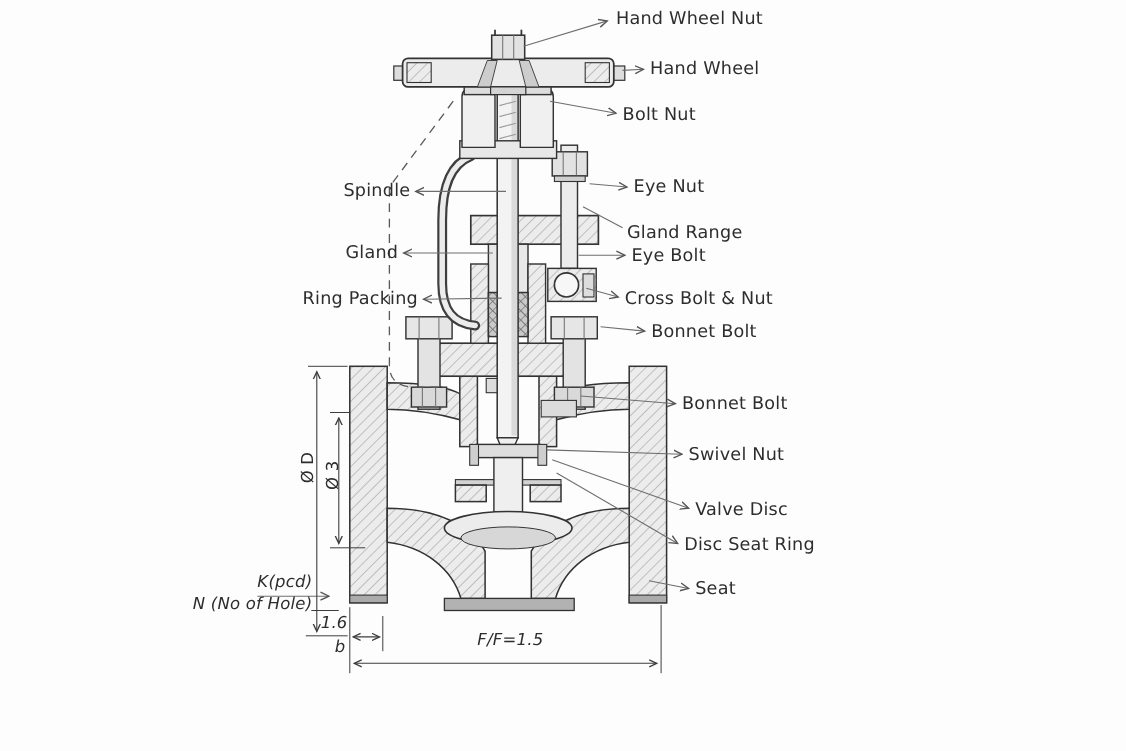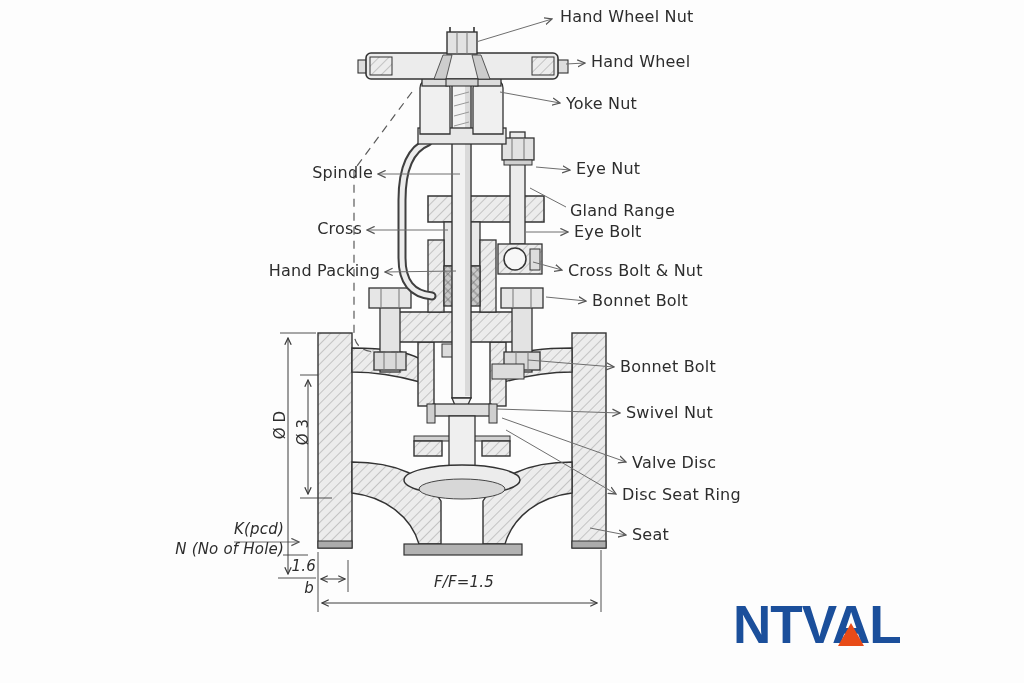--- a/index.html
+++ b/index.html
@@ -212,42 +212,38 @@
       <line x1="308" y1="380" x2="308" y2="494" marker-start="url(#arD)" marker-end="url(#arD)"></line>
 
       <line x1="321" y1="579" x2="345" y2="579" marker-start="url(#arD)" marker-end="url(#arD)"></line>
 
       <line x1="322" y1="603" x2="597" y2="603" marker-start="url(#arD)" marker-end="url(#arD)"></line>
     </g>
   </svg>
 
   <div class="lab r" style="left:560px; top:18px">Hand Wheel Nut</div>
   <div class="lab r" style="left:591px; top:63px">Hand Wheel</div>
-  <div class="lab r" style="left:566px; top:105px">Yoke Nut</div>
+  <div class="lab r" style="left:566px; top:105px">Bolt Nut</div>
   <div class="lab r" style="left:576px; top:170px">Eye Nut</div>
   <div class="lab r" style="left:570px; top:212px">Gland Range</div>
   <div class="lab r" style="left:574px; top:233px">Eye Bolt</div>
   <div class="lab r" style="left:568px; top:272px">Cross Bolt &amp; Nut</div>
   <div class="lab r" style="left:592px; top:302px">Bonnet Bolt</div>
   <div class="lab r" style="left:620px; top:368px">Bonnet Bolt</div>
   <div class="lab r" style="left:626px; top:414px">Swivel Nut</div>
   <div class="lab r" style="left:632px; top:464px">Valve Disc</div>
   <div class="lab r" style="left:622px; top:496px">Disc Seat Ring</div>
   <div class="lab r" style="left:632px; top:536px">Seat</div>
 
   <div class="lab l" style="left:373px; top:174px">Spindle</div>
-  <div class="lab l" style="left:362px; top:230px">Cross</div>
-  <div class="lab l" style="left:380px; top:272px">Hand Packing</div>
+  <div class="lab l" style="left:362px; top:230px">Gland</div>
+  <div class="lab l" style="left:380px; top:272px">Ring Packing</div>
   <div class="lab l dim" style="left:284px; top:530px">K(pcd)</div>
   <div class="lab l dim" style="left:284px; top:550px">N (No of Hole)</div>
   <div class="lab l dim" style="left:316px; top:567px">1.6</div>
   <div class="lab l dim" style="left:314px; top:589px">b</div>
 
   <div class="lab c dim" style="left:464px; top:582px">F/F=1.5</div>
   <div class="lab rot" style="left:280px; top:425px">Ø D</div>
   <div class="lab rot" style="left:303px; top:432px">Ø 3</div>
 
-  <div class="logo">
-    <span class="word">NTVAL</span>
-    <span class="tri"></span>
-  </div>
 
 </div>
 
 </body></html>

